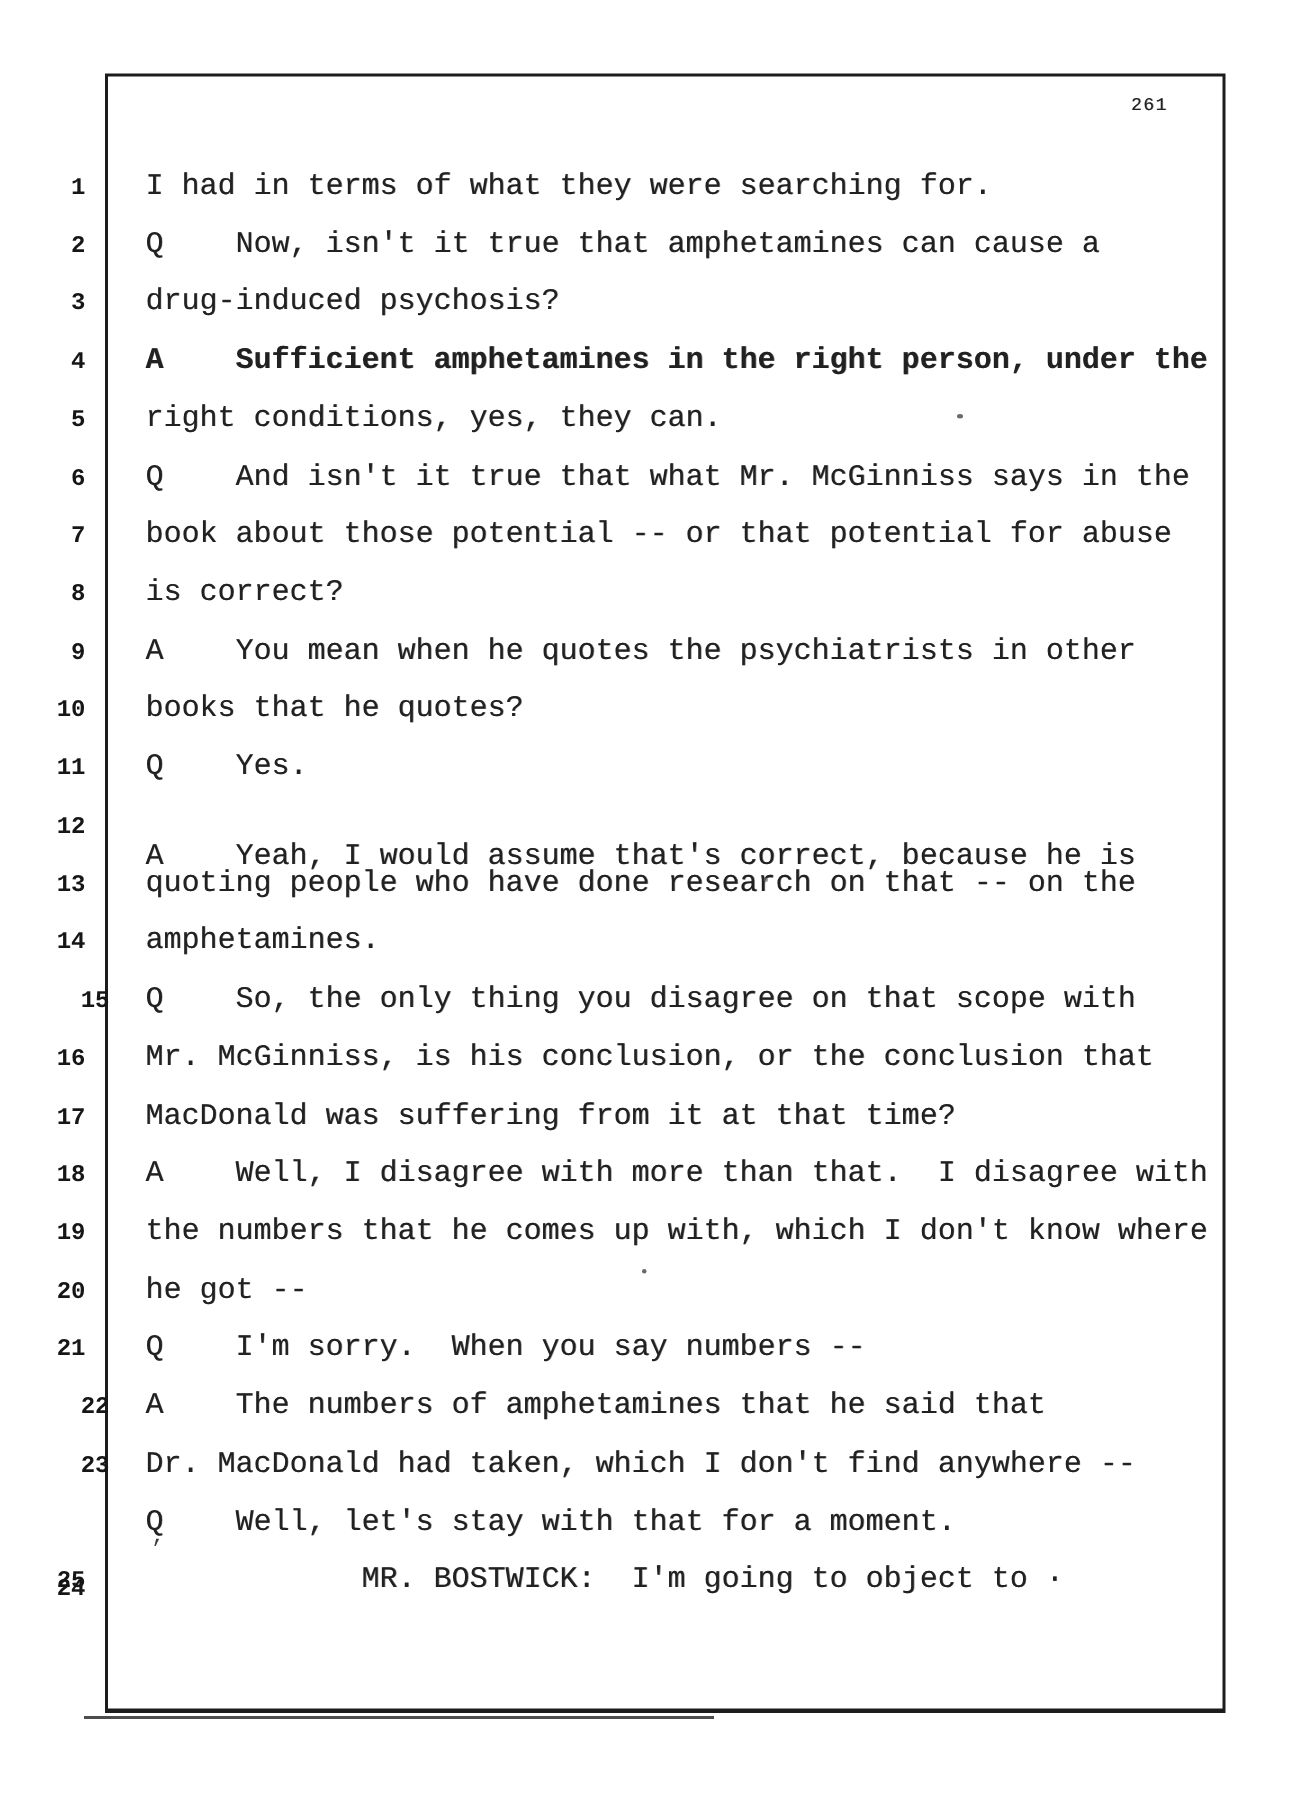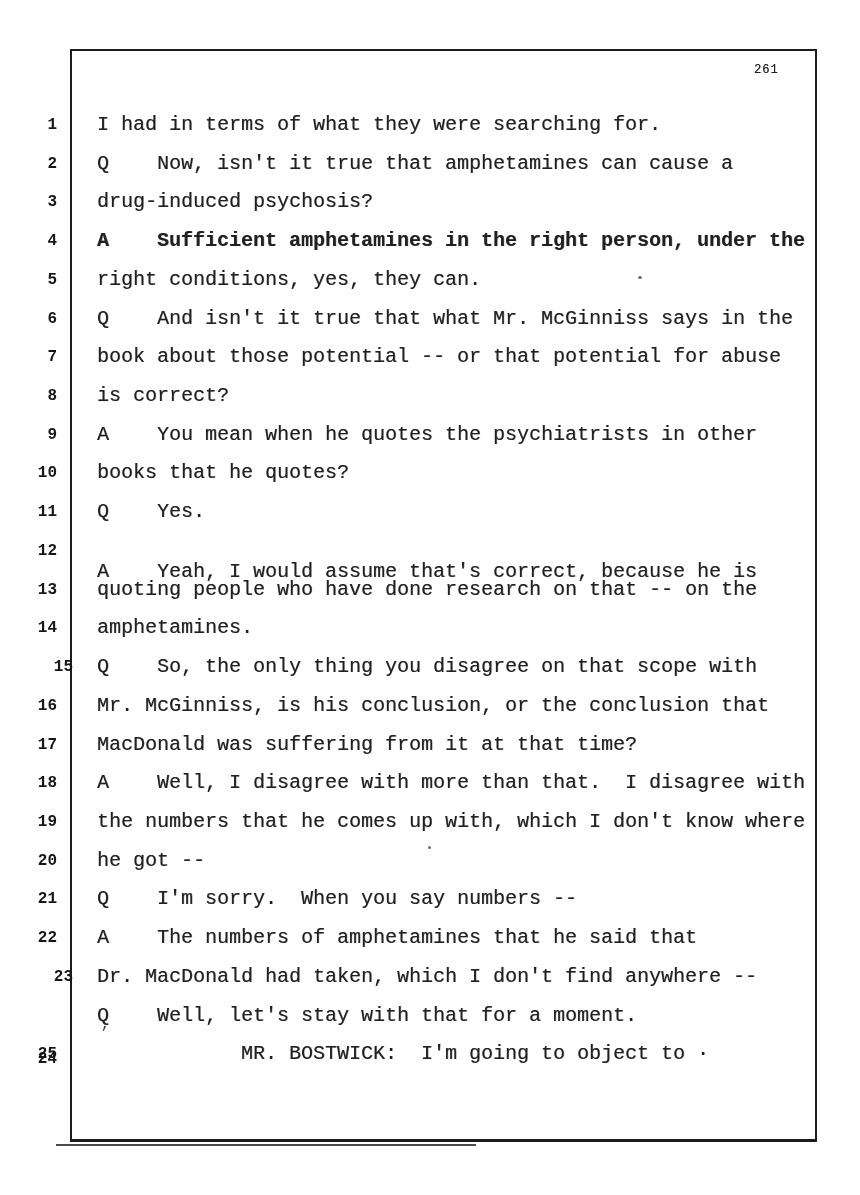--- a/index.html
+++ b/index.html
@@ -107,21 +107,21 @@
       <div class="line-no" style="top: 541.92px;">12</div>
       <div class="line-no" style="top: 580.64px;">13</div>
       <div class="line-no" style="top: 619.36px;">14</div>
       <div class="line-no" style="top: 658.08px; padding-left: 16px;">15</div>
       <div class="line-no" style="top: 696.8px;">16</div>
       <div class="line-no" style="top: 735.52px;">17</div>
       <div class="line-no" style="top: 774.24px;">18</div>
       <div class="line-no" style="top: 812.96px;">19</div>
       <div class="line-no" style="top: 851.68px;">20</div>
       <div class="line-no" style="top: 890.4px;">21</div>
-      <div class="line-no" style="top: 929.12px;">22</div>
+      <div class="line-no" style="top: 929.12px; margin-left: 16px;">22</div>
       <div class="line-no" style="top: 967.84px; padding-left: 16px;">23</div>
       <div class="line-no" style="top: 1050px;">24</div>
       <div class="line-no" style="top: 1045.28px;">25</div>
     </div>
   <div id="lines-col">
       <div class="line-text" style="top: 112px;">I had in terms of what they were searching for.</div>
       <div class="line-text" style="top: 150.72px;">Q    Now, isn't it true that amphetamines can cause a</div>
       <div class="line-text" style="top: 189.44px;">drug-induced psychosis?</div>
       <div class="line-text" style="top: 228.16px; font-weight: bold;">A    Sufficient amphetamines in the right person, under the</div>
       <div class="line-text" style="top: 266.88px;">right conditions, yes, they can.</div>

